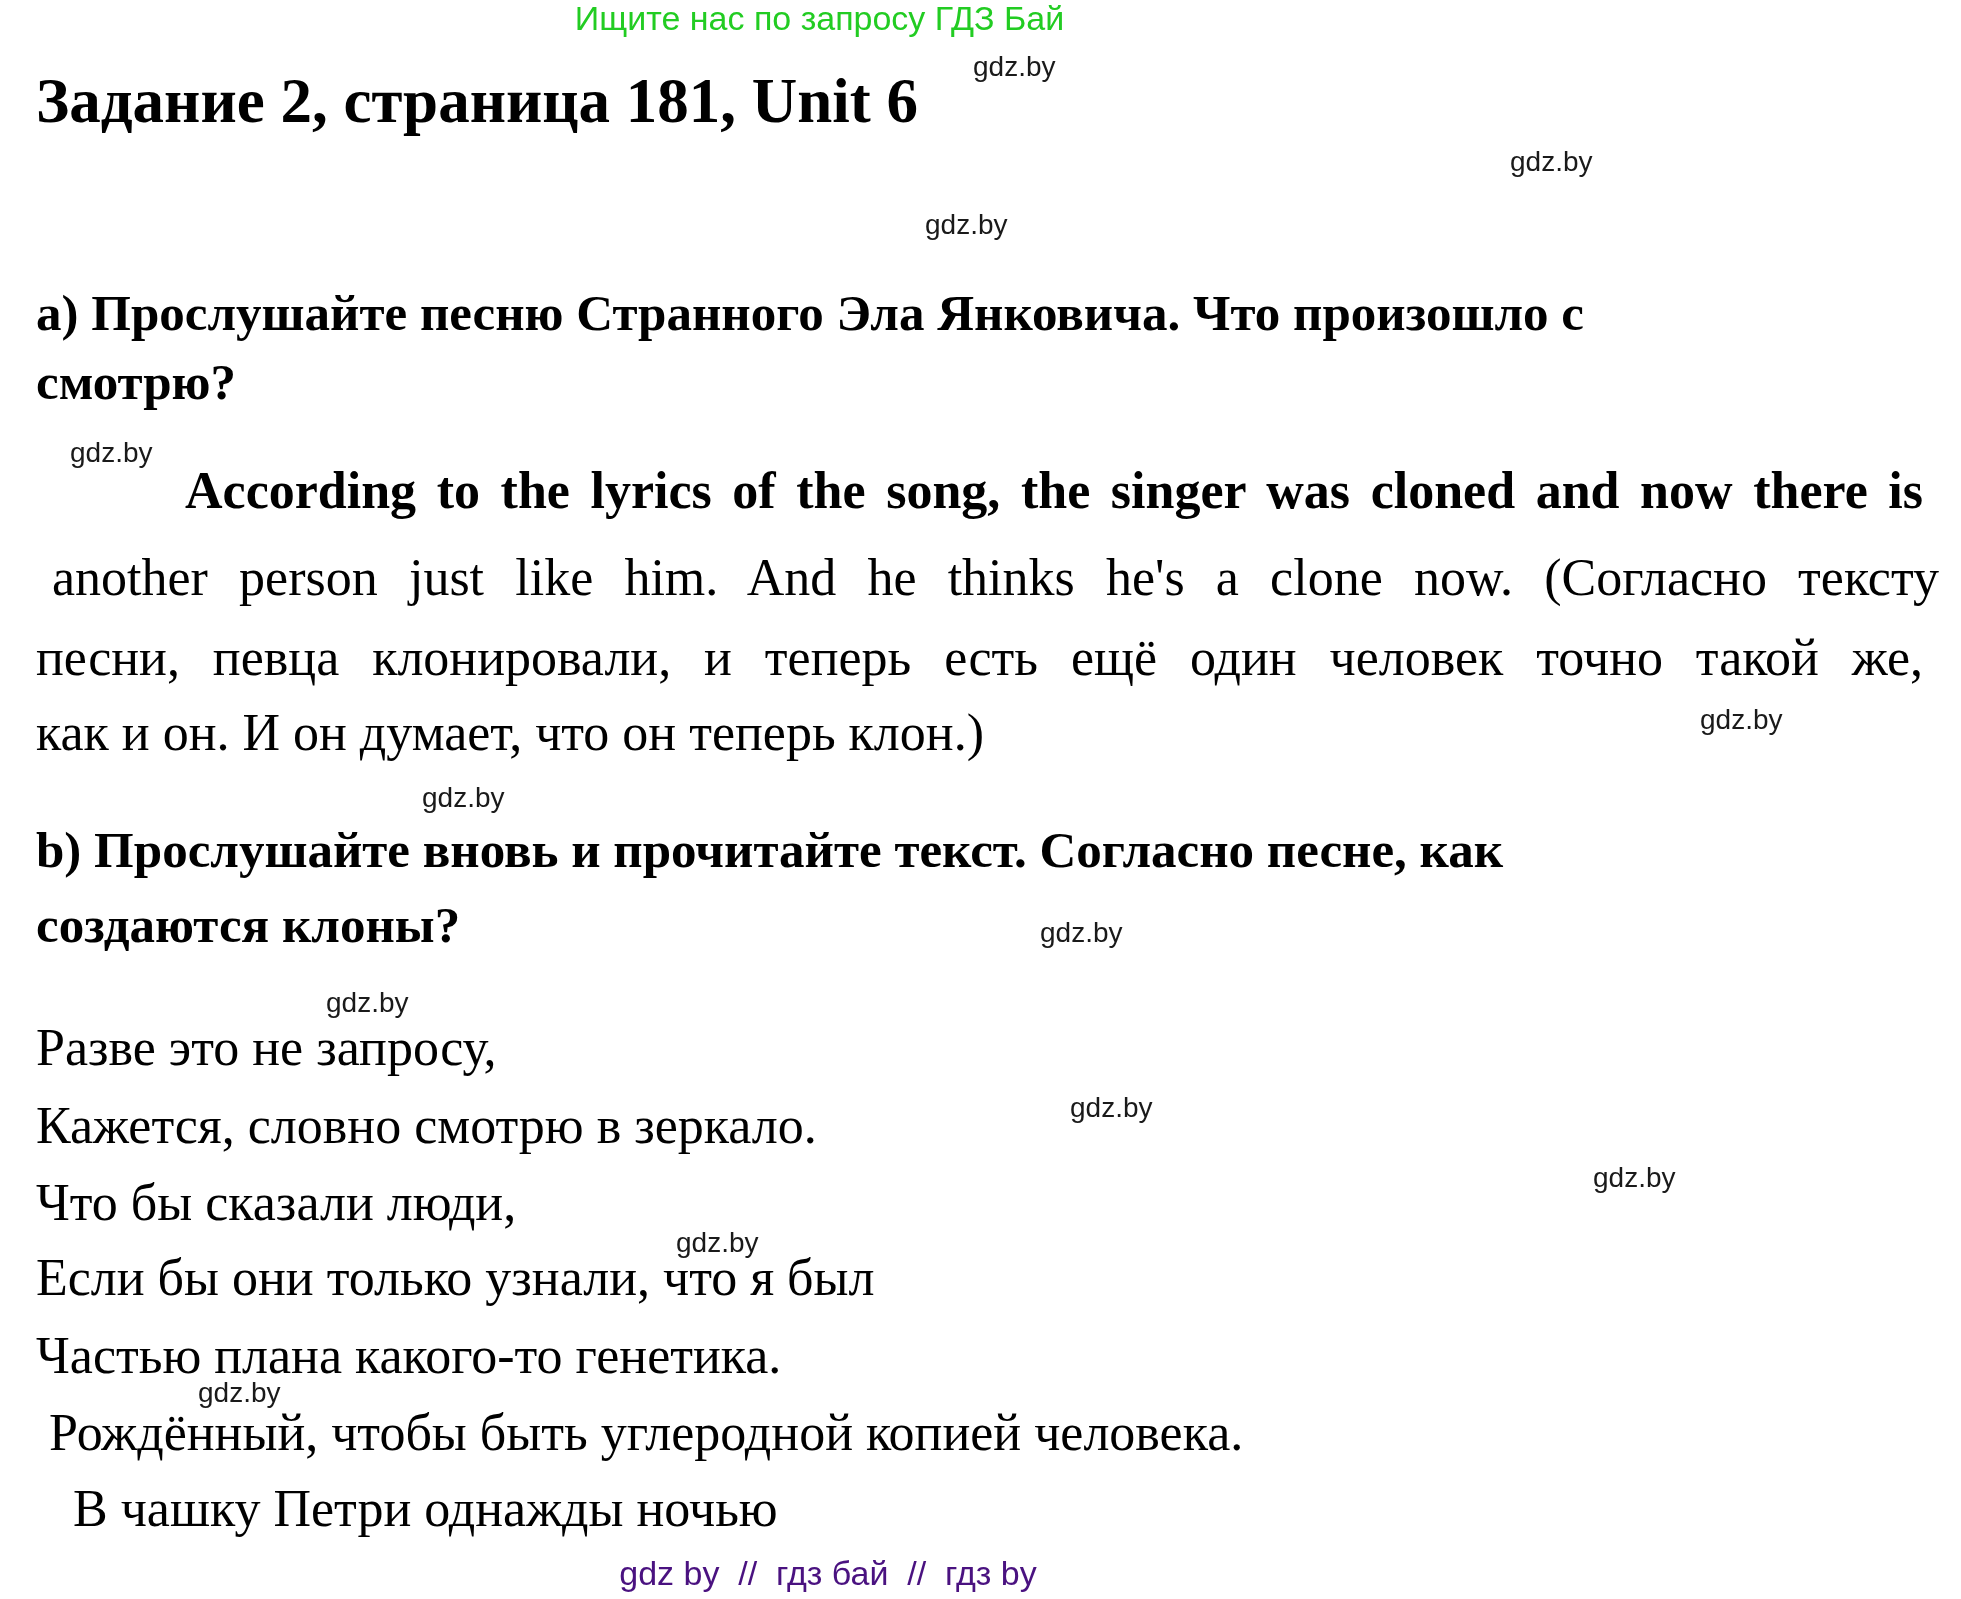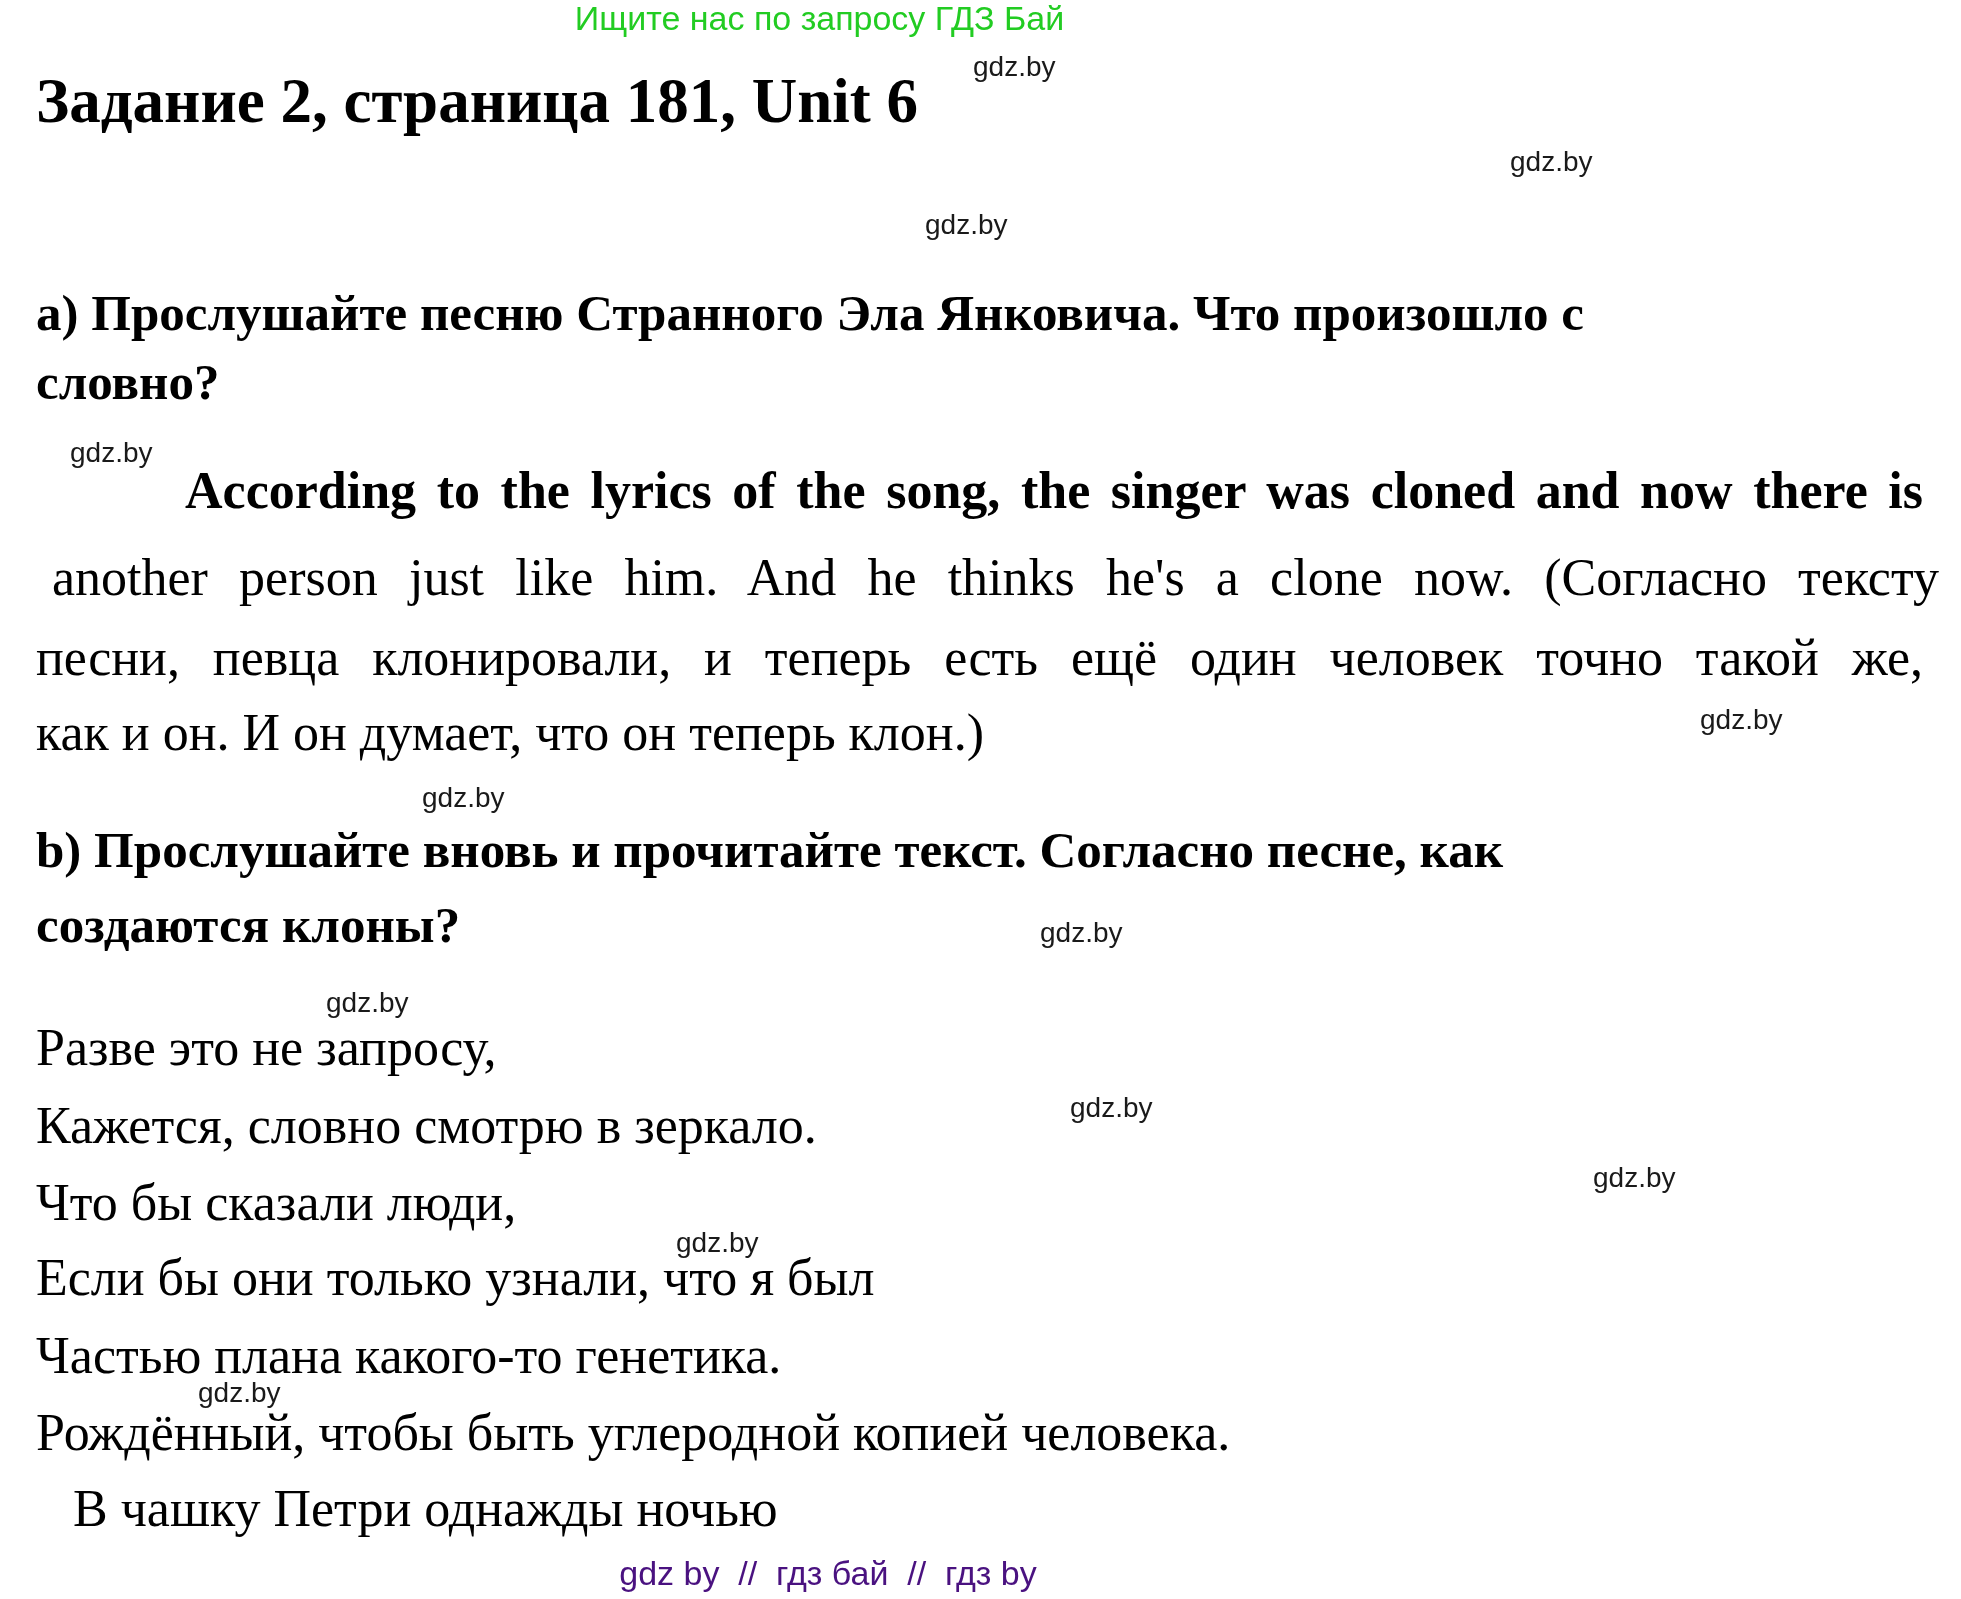--- a/index.html
+++ b/index.html
@@ -20,36 +20,36 @@
 </head>
 <body>
 
 <div class="abs sans top-banner">
   <span>Ищите нас по запросу ГДЗ Бай</span>
 </div>
 
 <div class="abs serif title">Задание 2, страница 181, Unit 6</div>
 
 <div class="abs serif heading" style="top:287px;">а) Прослушайте песню Странного Эла Янковича. Что произошло с</div>
-<div class="abs serif heading" style="top:356px;">словно?</div>
+<div class="abs serif heading" style="top:356px;">смотрю?</div>
 
 <div class="abs serif body-line" style="top:465px; left:185px; width:1738px; text-align:justify; text-align-last:justify; white-space:normal;font-weight:bold;">According to the lyrics of the song, the singer was cloned and now there is</div>
 <div class="abs serif body-line justify" style="top:552px;margin-left:16px;">another person just like him. And he thinks he's a clone now. (Согласно тексту</div>
 <div class="abs serif body-line justify" style="top:632px;">песни, певца клонировали, и теперь есть ещё один человек точно такой же,</div>
 <div class="abs serif body-line" style="top:707px; left:36px;">как и он. И он думает, что он теперь клон.)</div>
 
 <div class="abs serif heading" style="top:824px;">b) Прослушайте вновь и прочитайте текст. Согласно песне, как</div>
 <div class="abs serif heading" style="top:899px;">создаются клоны?</div>
 
 <div class="abs serif poem" style="top:1022px;">Разве это не запросу,</div>
 <div class="abs serif poem" style="top:1100px;">Кажется, словно смотрю в зеркало.</div>
 <div class="abs serif poem" style="top:1177px;">Что бы сказали люди,</div>
 <div class="abs serif poem" style="top:1252px;">Если бы они только узнали, что я был</div>
 <div class="abs serif poem" style="top:1330px;">Частью плана какого-то генетика.</div>
-<div class="abs serif poem" style="top:1407px;">Рождённый, чтобы быть углеродной копией человека.</div>
+<div class="abs serif poem" style="top:1407px;margin-left:13px;">Рождённый, чтобы быть углеродной копией человека.</div>
 <div class="abs serif poem" style="top:1483px;margin-left:37px;">В чашку Петри однажды ночью</div>
 
 <div class="abs sans wm" style="left:973px; top:52px;">gdz.by</div>
 <div class="abs sans wm" style="left:1510px; top:147px;">gdz.by</div>
 <div class="abs sans wm" style="left:925px; top:210px;">gdz.by</div>
 <div class="abs sans wm" style="left:70px; top:438px;">gdz.by</div>
 <div class="abs sans wm" style="left:1700px; top:705px;">gdz.by</div>
 <div class="abs sans wm" style="left:422px; top:783px;">gdz.by</div>
 <div class="abs sans wm" style="left:1040px; top:918px;">gdz.by</div>
 <div class="abs sans wm" style="left:326px; top:988px;">gdz.by</div>

